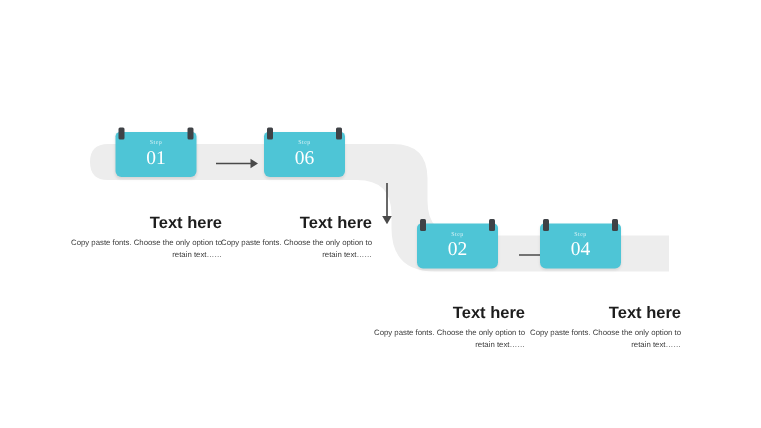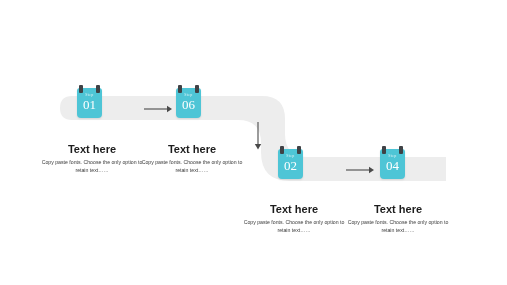--- a/index.html
+++ b/index.html
@@ -26,21 +26,21 @@
     left: 0;
     top: 0;
     width: 507px;
     height: 285px;
     pointer-events: none;
   }
 
   
   .badge {
     position: absolute;
-    width: 25px;
+    width: 54px;
     height: 30px;
     border-radius: 3px 3px 4px 4px;
     background: #4ec5d6;
     box-shadow: 0 1px 2px rgba(0,0,0,0.10);
     text-align: center;
     color: #ffffff;
     z-index: 5;
   }
   .badge .clip-l,
   .badge .clip-r {
@@ -82,21 +82,21 @@
     position: absolute;
     width: 12px;
     height: 30px;
     z-index: 4;
   }
 
   
   .txt-block {
     position: absolute;
     width: 112px;
-    text-align: center;
+    text-align: right;
     z-index: 6;
   }
   .txt-block .t-title {
     font-size: 11px;
     font-weight: bold;
     color: #1d1d1d;
     line-height: 13px;
     margin: 0 0 3px 0;
     font-family: "Liberation Sans", sans-serif;
   }
@@ -174,21 +174,21 @@
   <div class="txt-block" style="left:238px; top:203px;">
     <p class="t-title">Text here</p>
     <p class="t-body">Copy paste fonts. Choose the only option to retain text……</p>
   </div>
 
   <svg class="arrow-h" style="left:345px; top:164px;" viewBox="0 0 30 12" xmlns="http://www.w3.org/2000/svg">
     <line x1="1" y1="6" x2="25" y2="6" stroke="#4a4a4a" stroke-width="1.1"></line>
     <path d="M 24 2.8 L 29 6 L 24 9.2 Z" fill="#4a4a4a"></path>
   </svg>
 
-  <div class="badge" style="left:380px; top:149px;">
+  <div class="badge" style="left:360px; top:149px;">
     <span class="clip-l"></span>
     <span class="clip-r"></span>
     <span class="step-word">Step</span>
     <span class="step-num">04</span>
   </div>
 
   <div class="txt-block" style="left:342px; top:203px;">
     <p class="t-title">Text here</p>
     <p class="t-body">Copy paste fonts. Choose the only option to retain text……</p>
   </div>

